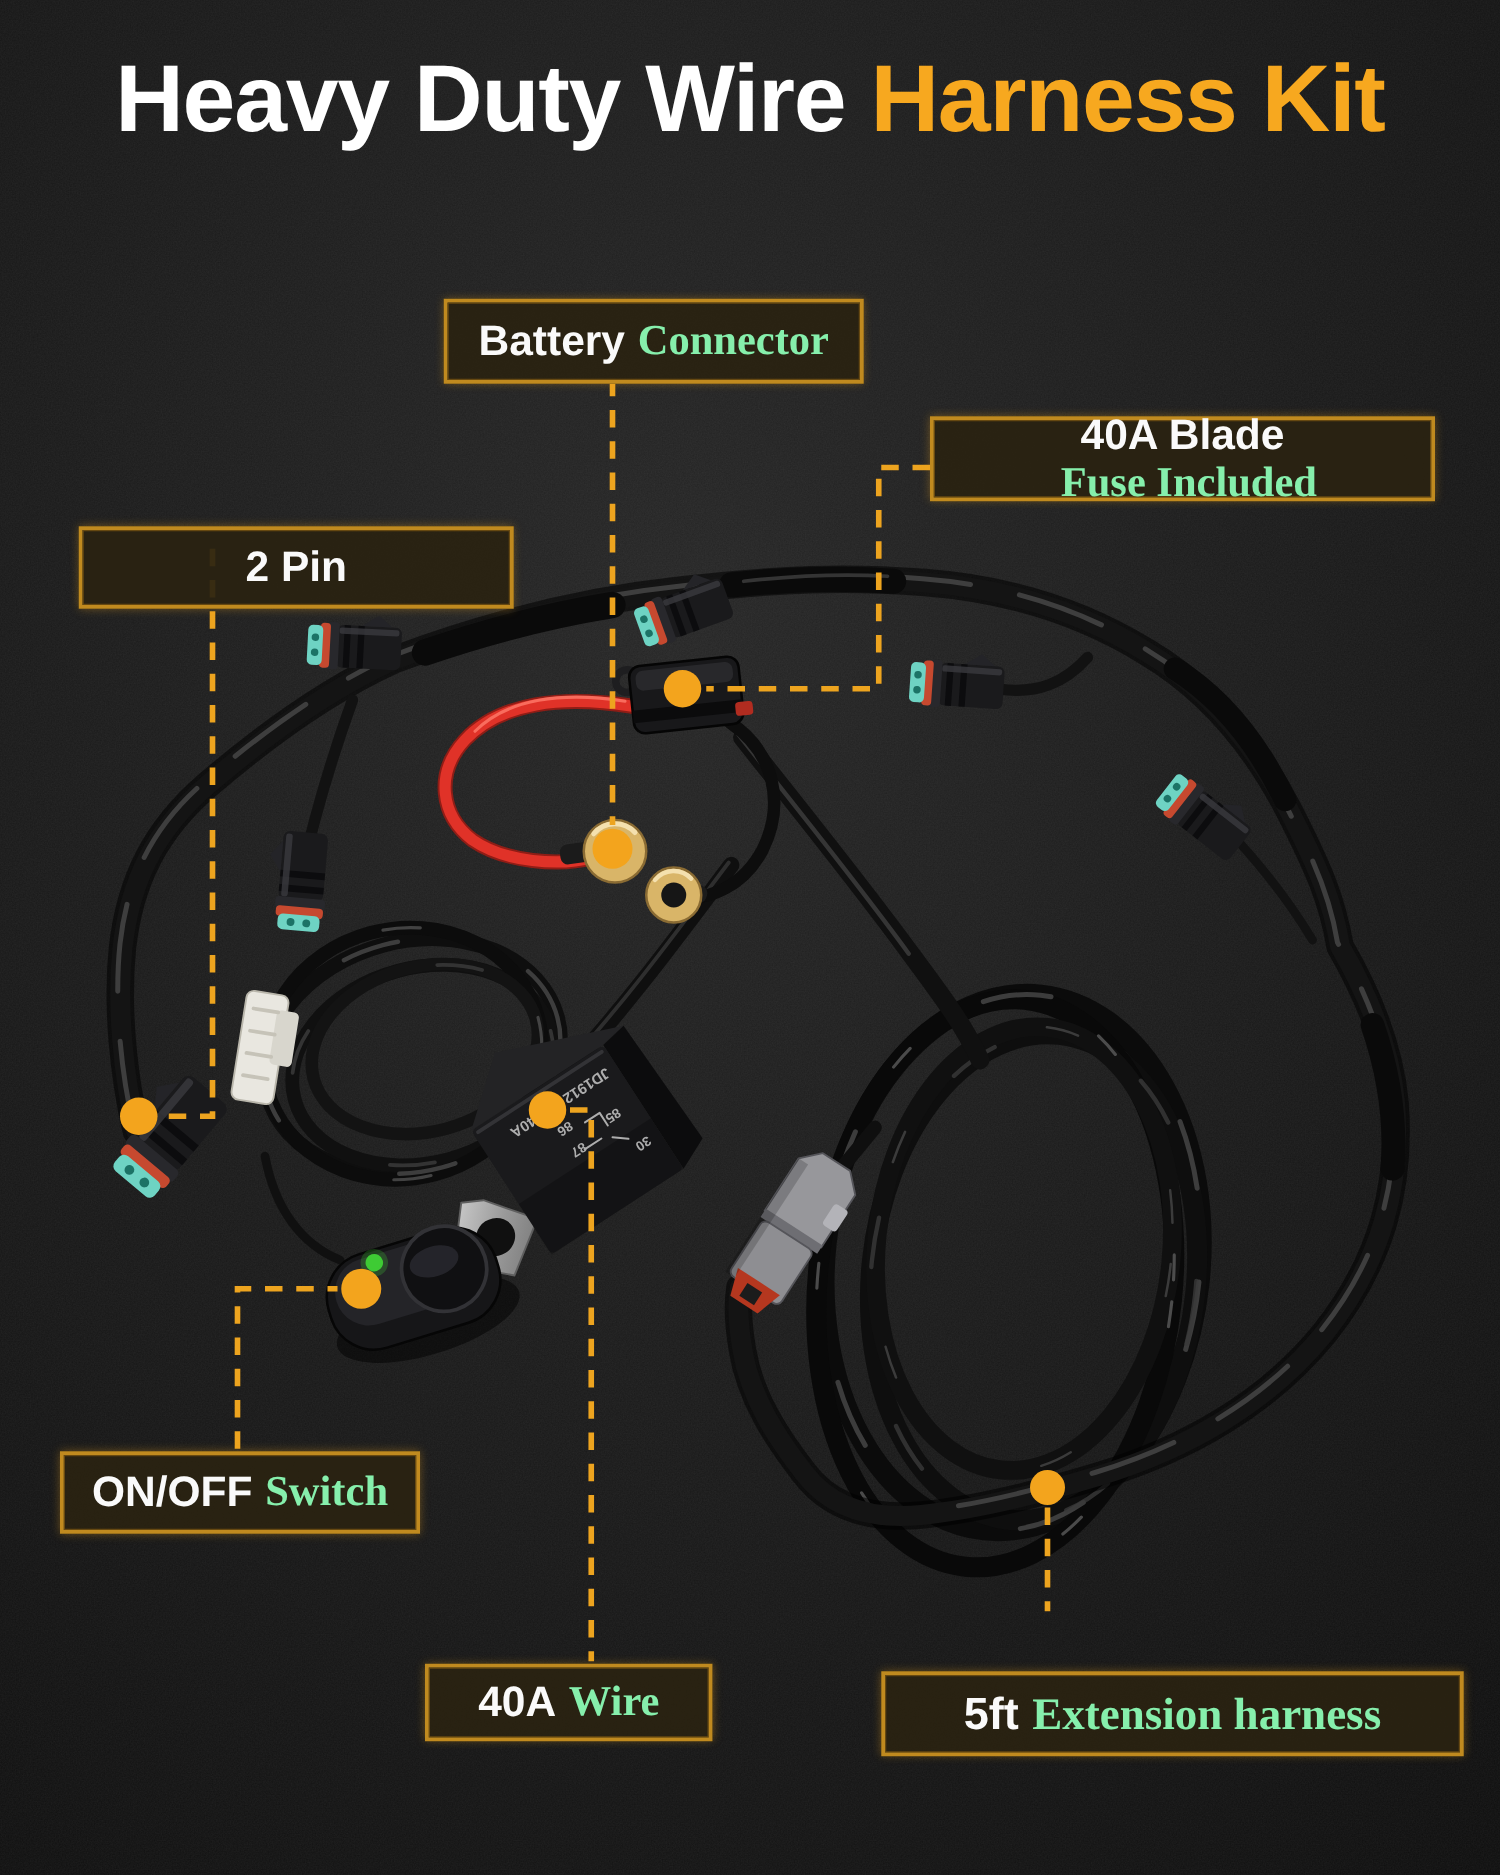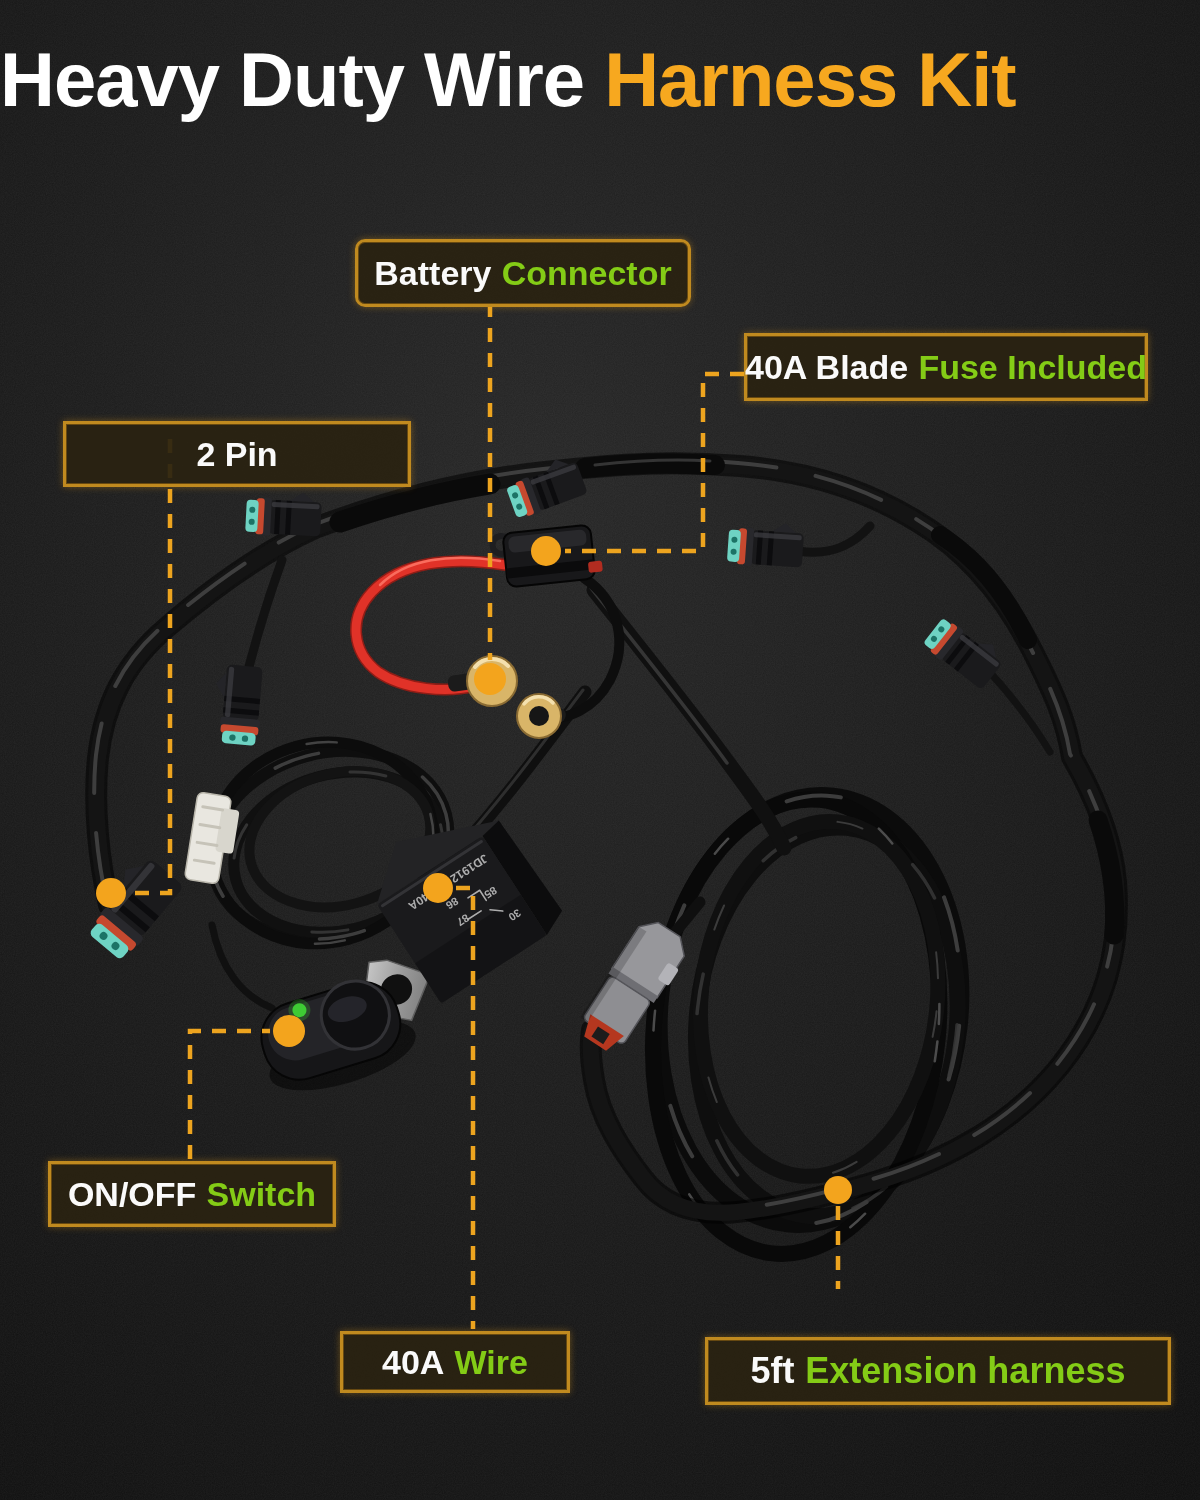--- a/index.html
+++ b/index.html
@@ -1,32 +1,32 @@
 <!DOCTYPE html>
 <html><head>
 <meta charset="utf-8">
 <style>
   html,body{margin:0;padding:0;background:#000;}
   .stage{position:relative;width:1200px;height:1500px;overflow:hidden;
          background:#151515;font-family:"Liberation Sans",sans-serif;}
   .stage svg{position:absolute;left:0;top:0;}
-  .title{position:absolute;left:0;top:38px;width:1200px;text-align:left;
+  .title{position:absolute;left:0;top:38px;width:1200px;text-align:center;
          font-size:76px;font-weight:800;letter-spacing:-1px;line-height:1.1;
          white-space:nowrap;}
   .title .w{color:#ffffff;}
   .title .o{color:#f7a81f;}
   .callout{position:absolute;display:flex;align-items:center;justify-content:center;
            background:rgba(42,34,17,0.93);
            border:3px solid #c08a1f;
            box-shadow:0 0 7px rgba(235,160,30,.38), inset 0 0 0 1px rgba(110,78,18,.9);
            font-weight:700;font-size:34px;white-space:nowrap;}
   .callout .w{color:#fafafa;}
-  .callout .o{color:#84cc16;margin-left:.30em;}
-  #c-battery  {left:355px;top:239px;width:330px;height:62px;border-radius:10px;}
-  #c-fuse     {left:744px;top:333px;width:398px;height:62px;}
+  .callout .o{color:#86efac;margin-left:.30em;font-family:Liberation Serif, serif;}
+  #c-battery  {left:355px;top:239px;width:330px;height:62px;}
+  #c-fuse     {left:744px;top:333px;width:398px;height:62px;flex-direction:column;}
   #c-dt       {left:63px; top:377px;width:342px;height:60px;margin-top:44px;}
   #c-switch   {left:48px; top:1161px;width:282px;height:60px;text-align:right;}
   #c-relay    {left:340px;top:1331px;width:224px;height:56px;}
   #c-ext      {left:705px;top:1337px;width:460px;height:62px;font-size:36px;}
 </style>
 </head>
 <body>
 
 <div class="stage">
 

